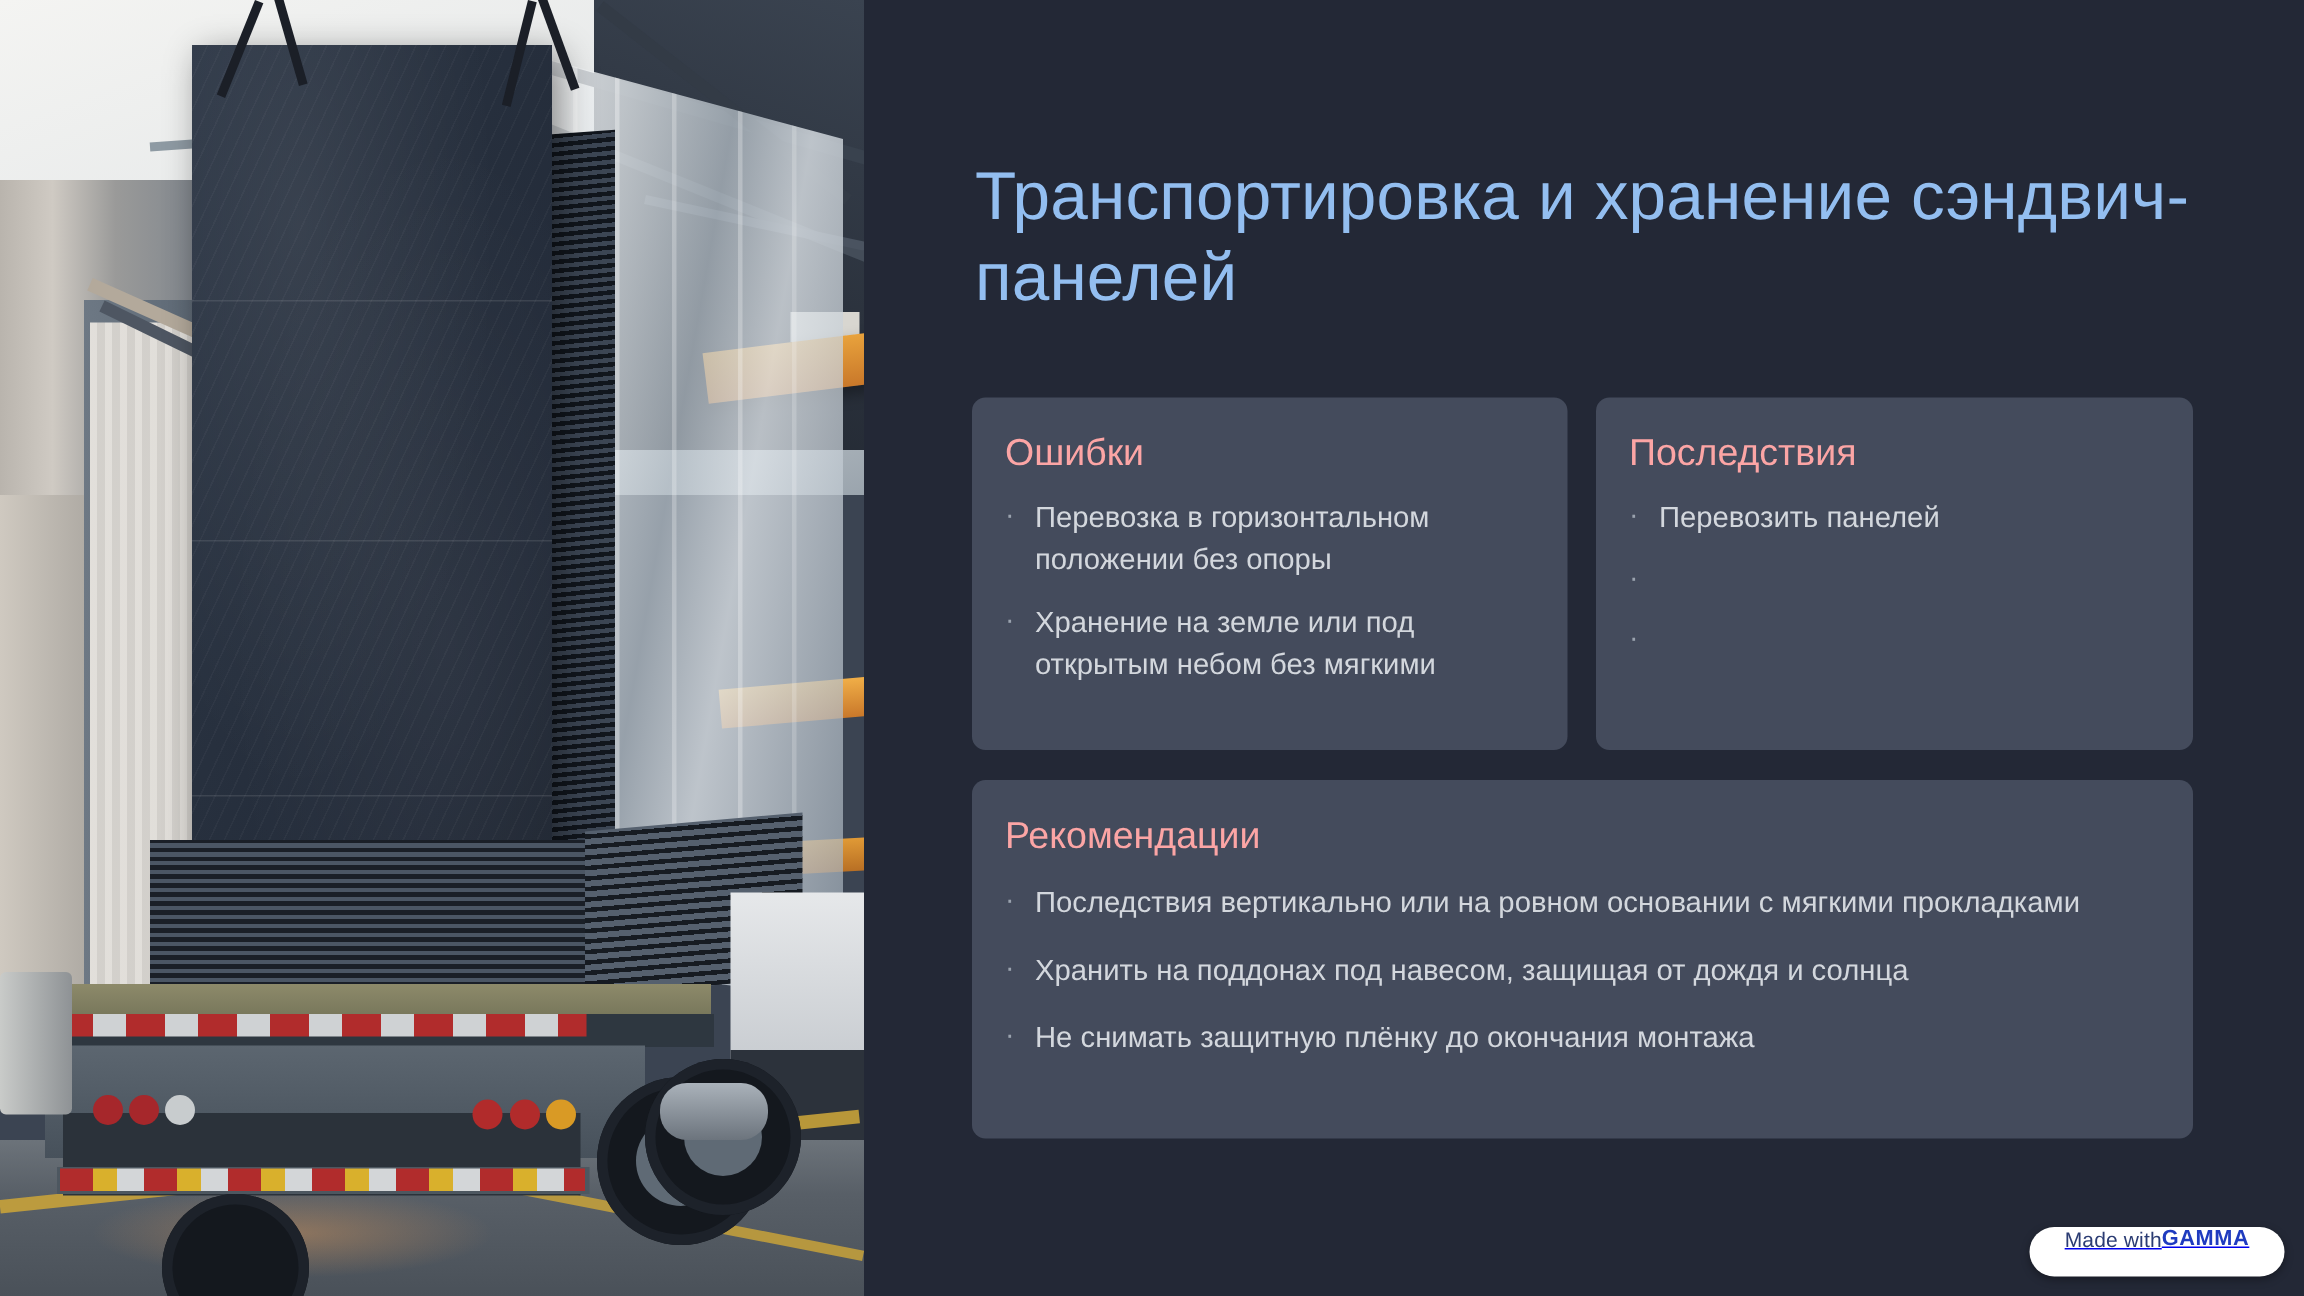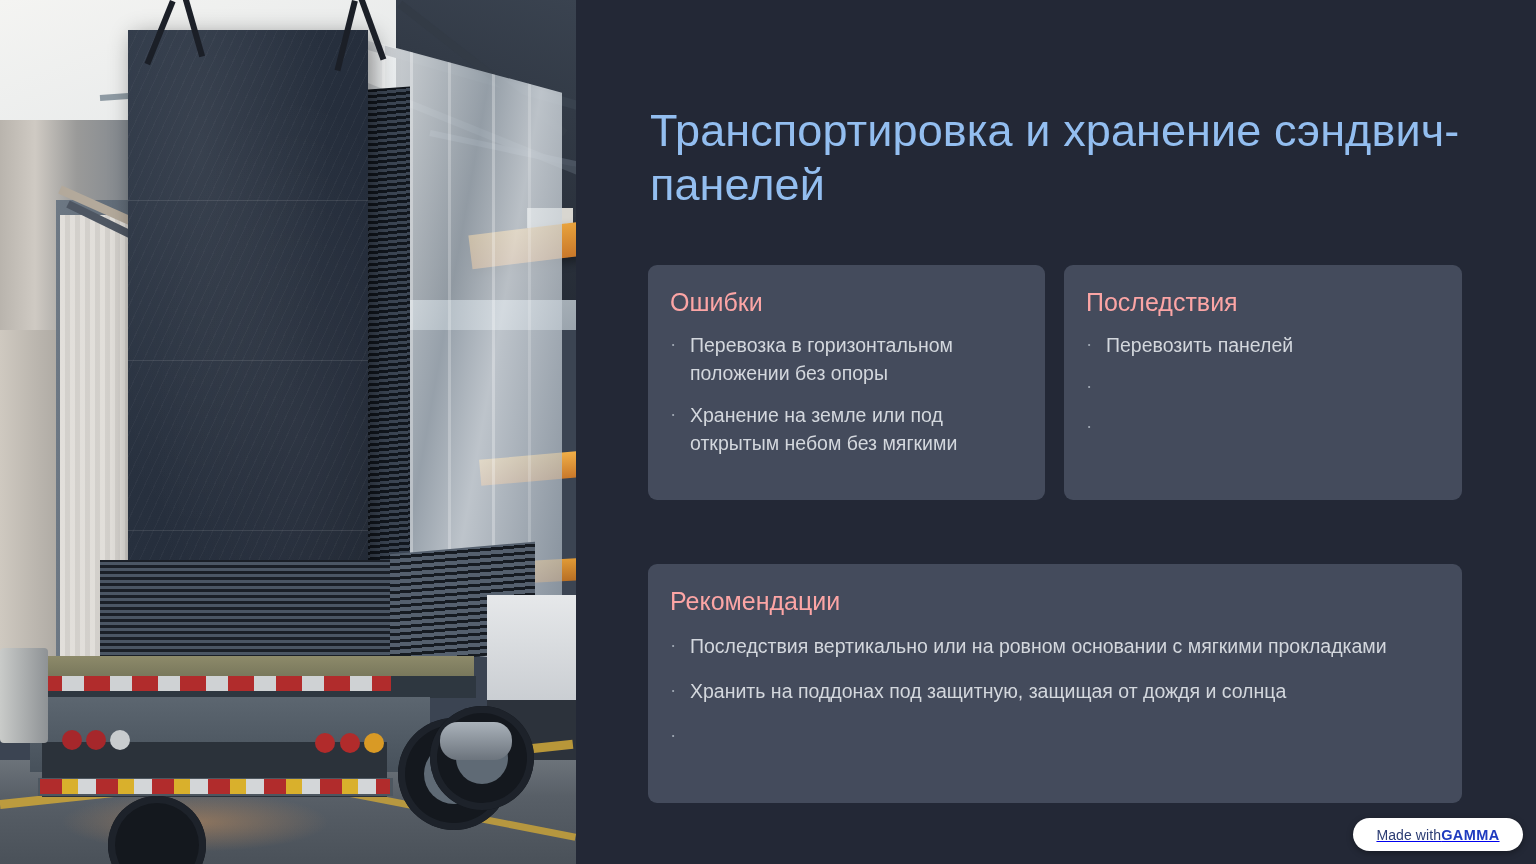--- a/index.html
+++ b/index.html
@@ -125,37 +125,37 @@
   
   .content{ position:absolute; left:576px; top:0; width:960px; height:820px; }
 
   .title{ position:absolute; left:74px; top:104px; width:820px;
         font-size:45px; line-height:1.2; font-weight:400; color:#93bef0;
         letter-spacing:.1px; }
 
   .card{ position:absolute; background:#444b5c; border-radius:9px; }
   .card-top-left  { left:72px;  top:265px; width:397px; height:235px; }
   .card-top-right { left:488px; top:265px; width:398px; height:235px; }
-  .card-bottom    { left:72px;  top:520px; width:814px; height:239px;margin-top:44px; }
+  .card-bottom    { left:72px;  top:520px; width:814px; height:239px; }
 
   .card-title{ position:absolute; left:22px; top:23px;
         font-size:25px; color:#fca5a5; font-weight:400; }
 
   .bullets{ position:absolute; left:0; right:0; top:66px; padding:0 20px 0 20px; }
   .card-bottom .bullets{ top:68px; }
   .bullet{ display:flex; align-items:flex-start; margin-bottom:14px; }
   .card-bottom .bullet{ margin-bottom:17px; }
   .dot{ flex:0 0 auto; width:22px; font-size:19px; line-height:26px;
         color:#9aa2ae; text-align:left; padding-left:2px; }
   .btxt{ font-size:19.5px; line-height:28px; color:#d3d7dd; max-width:330px; }
   .card-bottom .btxt{ max-width:760px; }
 
   
   .badge{ position:absolute; left:1353px; top:818px; width:170px; height:33px;
-        background:#ffffff; border-radius:17px; display:flex; align-items:center;
+        background:#ffffff; border-radius:17px; display:flex; 
         justify-content:center; box-shadow:0 2px 6px rgba(0,0,0,.35); }
   .badge-txt{ font-size:14px; color:#2b3c73; letter-spacing:.1px; }
   .badge-brand{ font-size:14.5px; color:#1f3bbf; font-weight:bold; letter-spacing:.4px; }
 </style>
 </head>
 <body>
 
 <div class="slide">
 
   <div class="photo">
@@ -274,24 +274,25 @@
 
     <div class="card card-bottom">
       <div class="card-title">Рекомендации</div>
       <div class="bullets">
         <div class="bullet">
           <span class="dot">·</span>
           <span class="btxt">Последствия вертикально или на ровном основании с мягкими прокладками</span>
         </div>
         <div class="bullet">
           <span class="dot">·</span>
-          <span class="btxt">Хранить на поддонах под защитную, защищая от дождя и солнца</span>
-        </div>
-        <div class="bullet">
-          <span class="dot">·</span>
+          <span class="btxt">Хранить на поддонах под навесом, защищая от дождя и солнца</span>
+        </div>
+        <div class="bullet">
+          <span class="dot">·</span>
+          <span class="btxt">Не снимать защитную плёнку до окончания монтажа</span>
         </div>
       </div>
     </div>
   </div>
 
   <a class="badge" href="#">
     <span class="badge-txt">Made with </span>
       <span class="badge-brand">GAMMA</span>
   </a>
 

